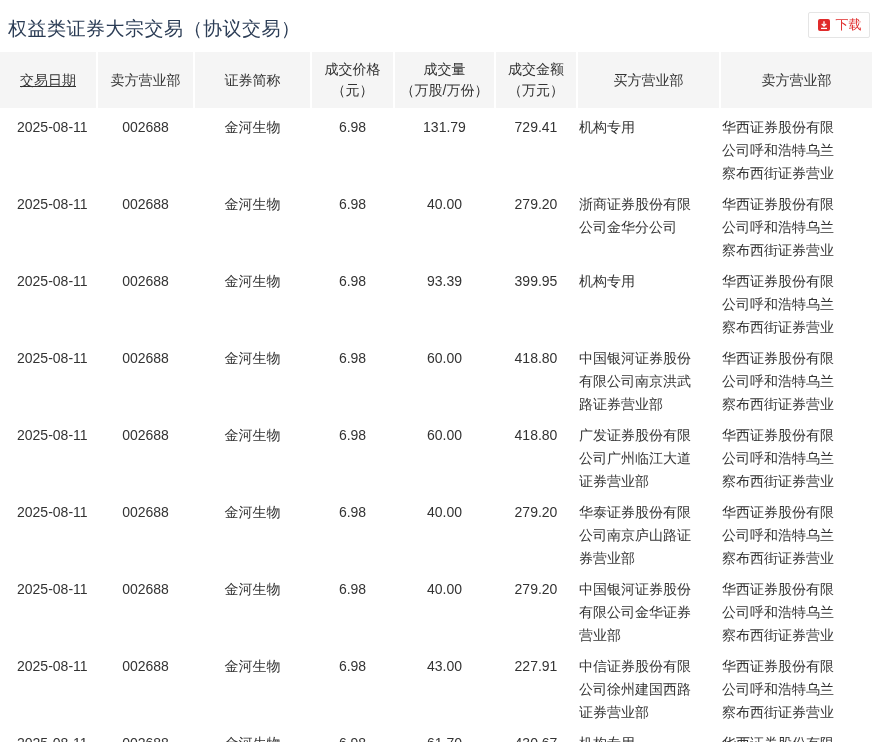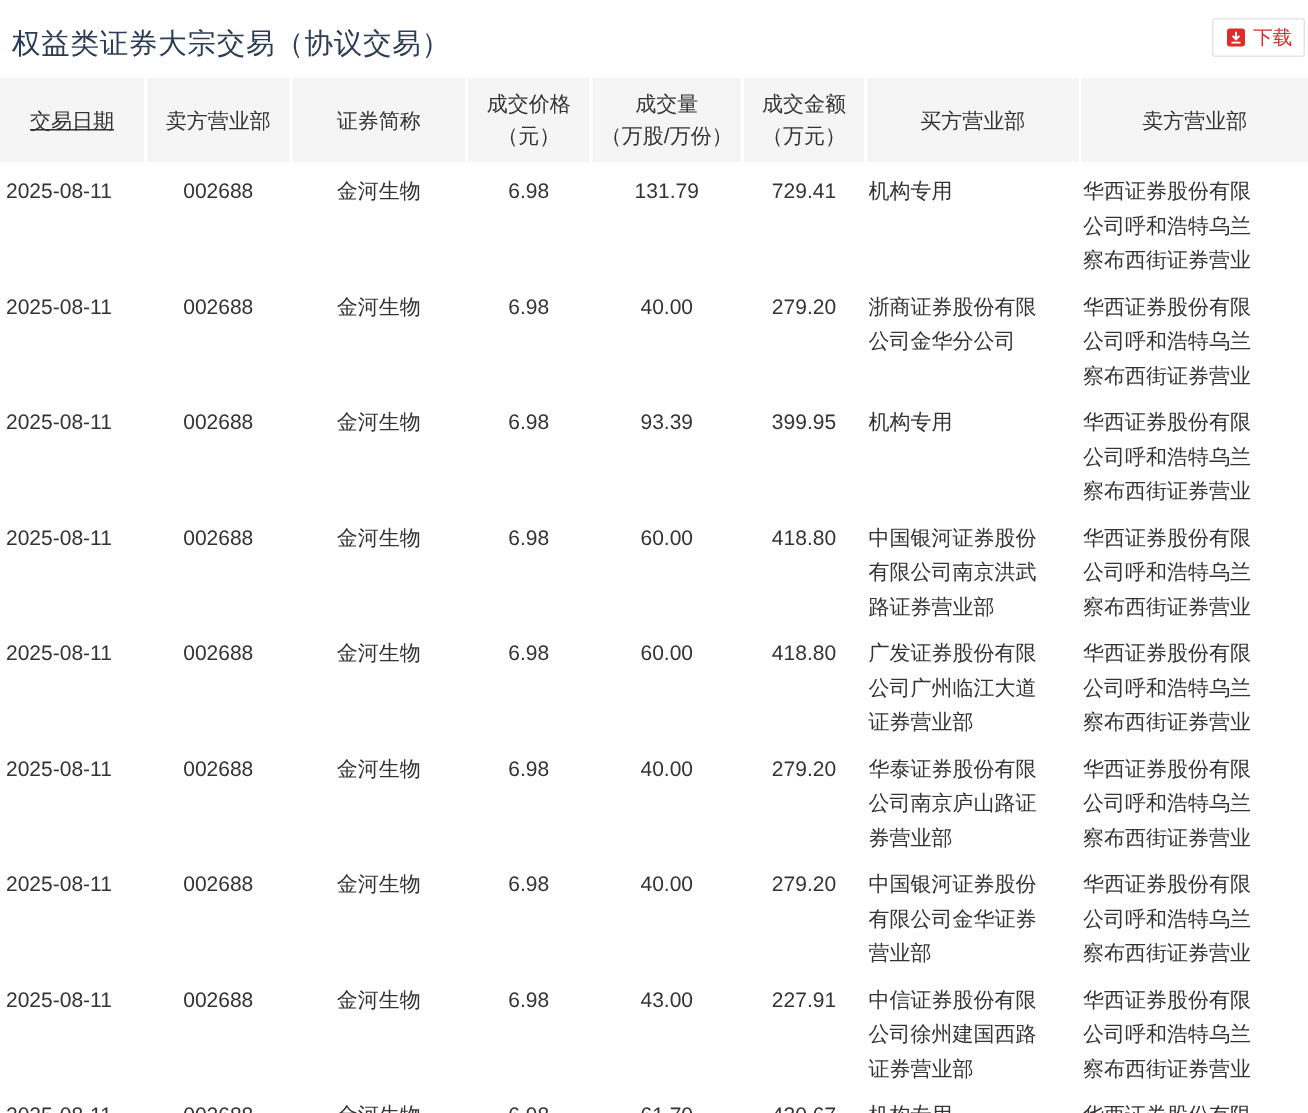--- a/index.html
+++ b/index.html
@@ -32,21 +32,21 @@
     font-size:14px;font-weight:400;color:#333;
     text-align:center;vertical-align:middle;line-height:21px;
     border-left:2px solid #ffffff;
   }
   th:first-child{border-left:none;text-decoration:underline;}
   tbody tr{height:70px;}
   td{
     vertical-align:top;padding:8px 0 0 0;
     font-size:14px;line-height:23px;color:#333;
   }
-  td.c-date{text-align:left;padding-left:4px;}
+  td.c-date{text-align:left;padding-left:17px;}
   td.c-code,td.c-name,td.c-price,td.c-vol,td.c-amt{text-align:center;}
   td.c-buyer,td.c-seller{text-align:left;padding-left:2px;margin-left:35px;}
   .wrap{
     display:block;max-width:120px;word-break:break-all;
   }
 </style>
 </head>
 <body>
 
 <div class="topbar">

